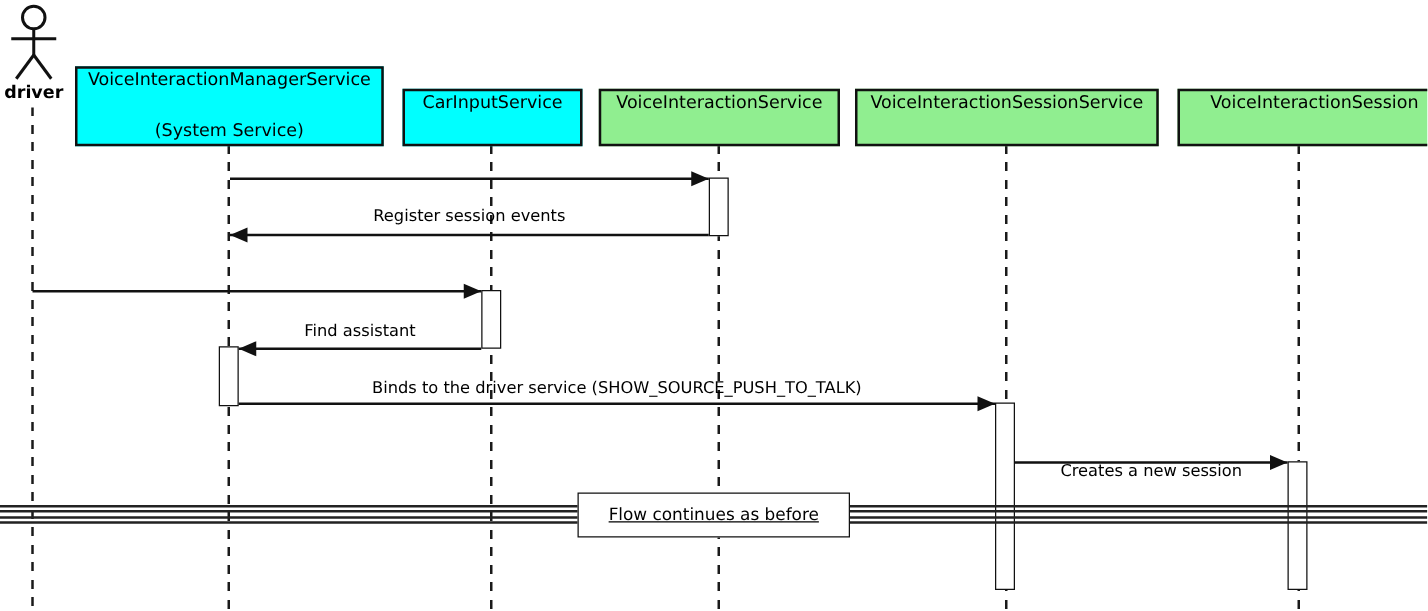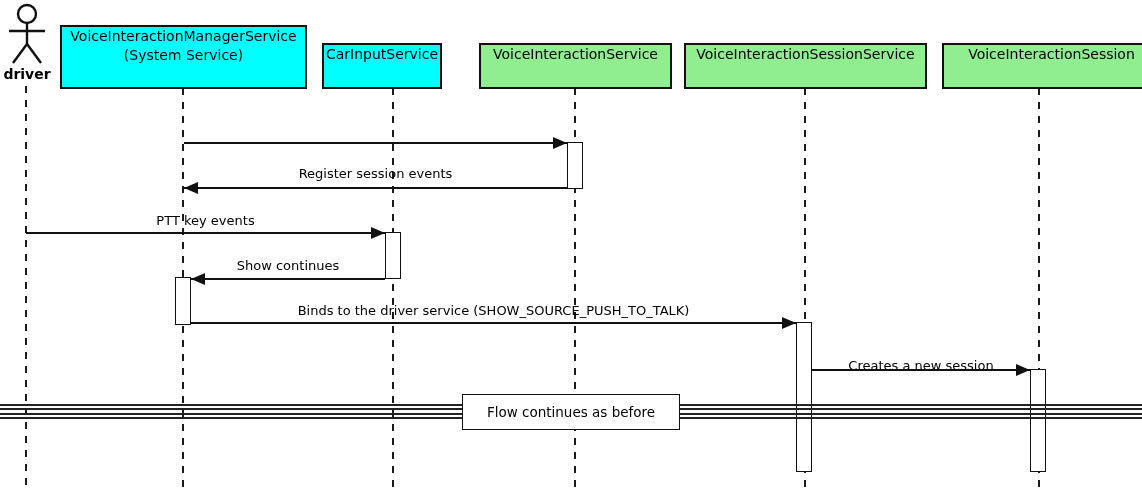--- a/index.html
+++ b/index.html
@@ -13,23 +13,24 @@
   }
   
   .lifeline{
     position:absolute;width:2px;
     background:repeating-linear-gradient(to bottom,#1a1a1a 0 7px,transparent 7px 14px);
   }
   
   .participant{
     position:absolute;
     border:2.2px solid #111;
-    display:flex;flex-direction:column;align-items:center;justify-content:flex-start;
+    display:flex;flex-direction:column;align-items:center;justify-content:space-between;
     font-size:14px;line-height:1.35;text-align:center;
     box-sizing:border-box;
+    margin-top:28px;
   }
   .cyan{background:#00ffff;}
   .green{background:#90ee90;}
   
   .activation{
     position:absolute;width:16px;
     background:#ffffff;border:1.6px solid #111;
     box-sizing:border-box;
   }
   
@@ -41,20 +42,21 @@
   .arrow{position:absolute;width:0;height:0;}
   .arrow.right{border-left:14px solid #111;border-top:6px solid transparent;border-bottom:6px solid transparent;}
   .arrow.left{border-right:14px solid #111;border-top:6px solid transparent;border-bottom:6px solid transparent;}
   
   .divider-line{position:absolute;left:0;width:1142px;height:2px;background:#222;}
   .divider-box{
     position:absolute;left:462px;top:394px;width:218px;height:36px;
     background:#ffffff;border:1.8px solid #111;box-sizing:border-box;
     display:flex;align-items:center;justify-content:center;
     font-size:13.5px;
+    text-decoration:underline;
   }
   
   .actor-label{
     position:absolute;left:-4px;top:66px;width:62px;
     text-align:center;font-size:14px;
   }
   .actor-wrap{position:absolute;left:0;top:0;width:62px;height:88px;font-weight:bold;}
 </style>
 </head>
 <body>
@@ -76,21 +78,21 @@
       <line x1="27" y1="44" x2="13" y2="63" stroke="#111" stroke-width="2.4"></line>
       <line x1="27" y1="44" x2="41" y2="63" stroke="#111" stroke-width="2.4"></line>
     </svg>
     <div class="actor-label">driver</div>
   </div>
 
   <div class="participant cyan" style="left:60px;top:25px;width:247px;height:64px">
     <div>VoiceInteractionManagerService</div>
     <div>(System Service)</div>
   </div>
-  <div class="participant cyan" style="left:322px;top:43px;width:120px;height:46px">
+  <div class="participant cyan" style="left:322px;top:43px;width:144px;height:46px">
     <div>CarInputService</div>
   </div>
   <div class="participant green" style="left:479px;top:43px;width:193px;height:46px">
     <div>VoiceInteractionService</div>
   </div>
   <div class="participant green" style="left:684px;top:43px;width:243px;height:46px">
     <div>VoiceInteractionSessionService</div>
   </div>
   <div class="participant green" style="left:942px;top:43px;width:219px;height:46px">
     <div>VoiceInteractionSession</div>
@@ -102,33 +104,32 @@
   <div class="activation" style="left:796px;top:322px;height:150px"></div>
   <div class="activation" style="left:1030px;top:369px;height:103px"></div>
 
   <div class="msg-line" style="left:184px;top:142px;width:383px"></div>
   <div class="arrow right" style="left:553px;top:137px"></div>
 
   <div class="msg-label" style="left:184px;top:166px;width:383px">Register session events</div>
   <div class="msg-line" style="left:184px;top:187px;width:383px"></div>
   <div class="arrow left" style="left:184px;top:182px"></div>
 
-  <div class="msg-label" style="left:26px;top:213px;width:359px">PTT key events</div>
   <div class="msg-line" style="left:26px;top:232px;width:359px"></div>
   <div class="arrow right" style="left:371px;top:227px"></div>
 
-  <div class="msg-label" style="left:191px;top:258px;width:194px">Show continues</div>
+  <div class="msg-label" style="left:191px;top:258px;width:194px">Find assistant</div>
   <div class="msg-line" style="left:191px;top:278px;width:194px"></div>
   <div class="arrow left" style="left:191px;top:273px"></div>
 
   <div class="msg-label" style="left:191px;top:303px;width:605px">Binds to the driver service (SHOW_SOURCE_PUSH_TO_TALK)</div>
   <div class="msg-line" style="left:191px;top:322px;width:605px"></div>
   <div class="arrow right" style="left:782px;top:317px"></div>
 
-  <div class="msg-label" style="left:812px;top:358px;width:218px">Creates a new session</div>
+  <div class="msg-label" style="left:812px;top:370px;width:218px">Creates a new session</div>
   <div class="msg-line" style="left:812px;top:369px;width:218px"></div>
   <div class="arrow right" style="left:1016px;top:364px"></div>
 
   <div class="divider-line" style="top:404px"></div>
   <div class="divider-line" style="top:408px"></div>
   <div class="divider-line" style="top:413px"></div>
   <div class="divider-line" style="top:417px"></div>
   <div class="divider-box">
     <span>Flow continues as before</span>
   </div>

